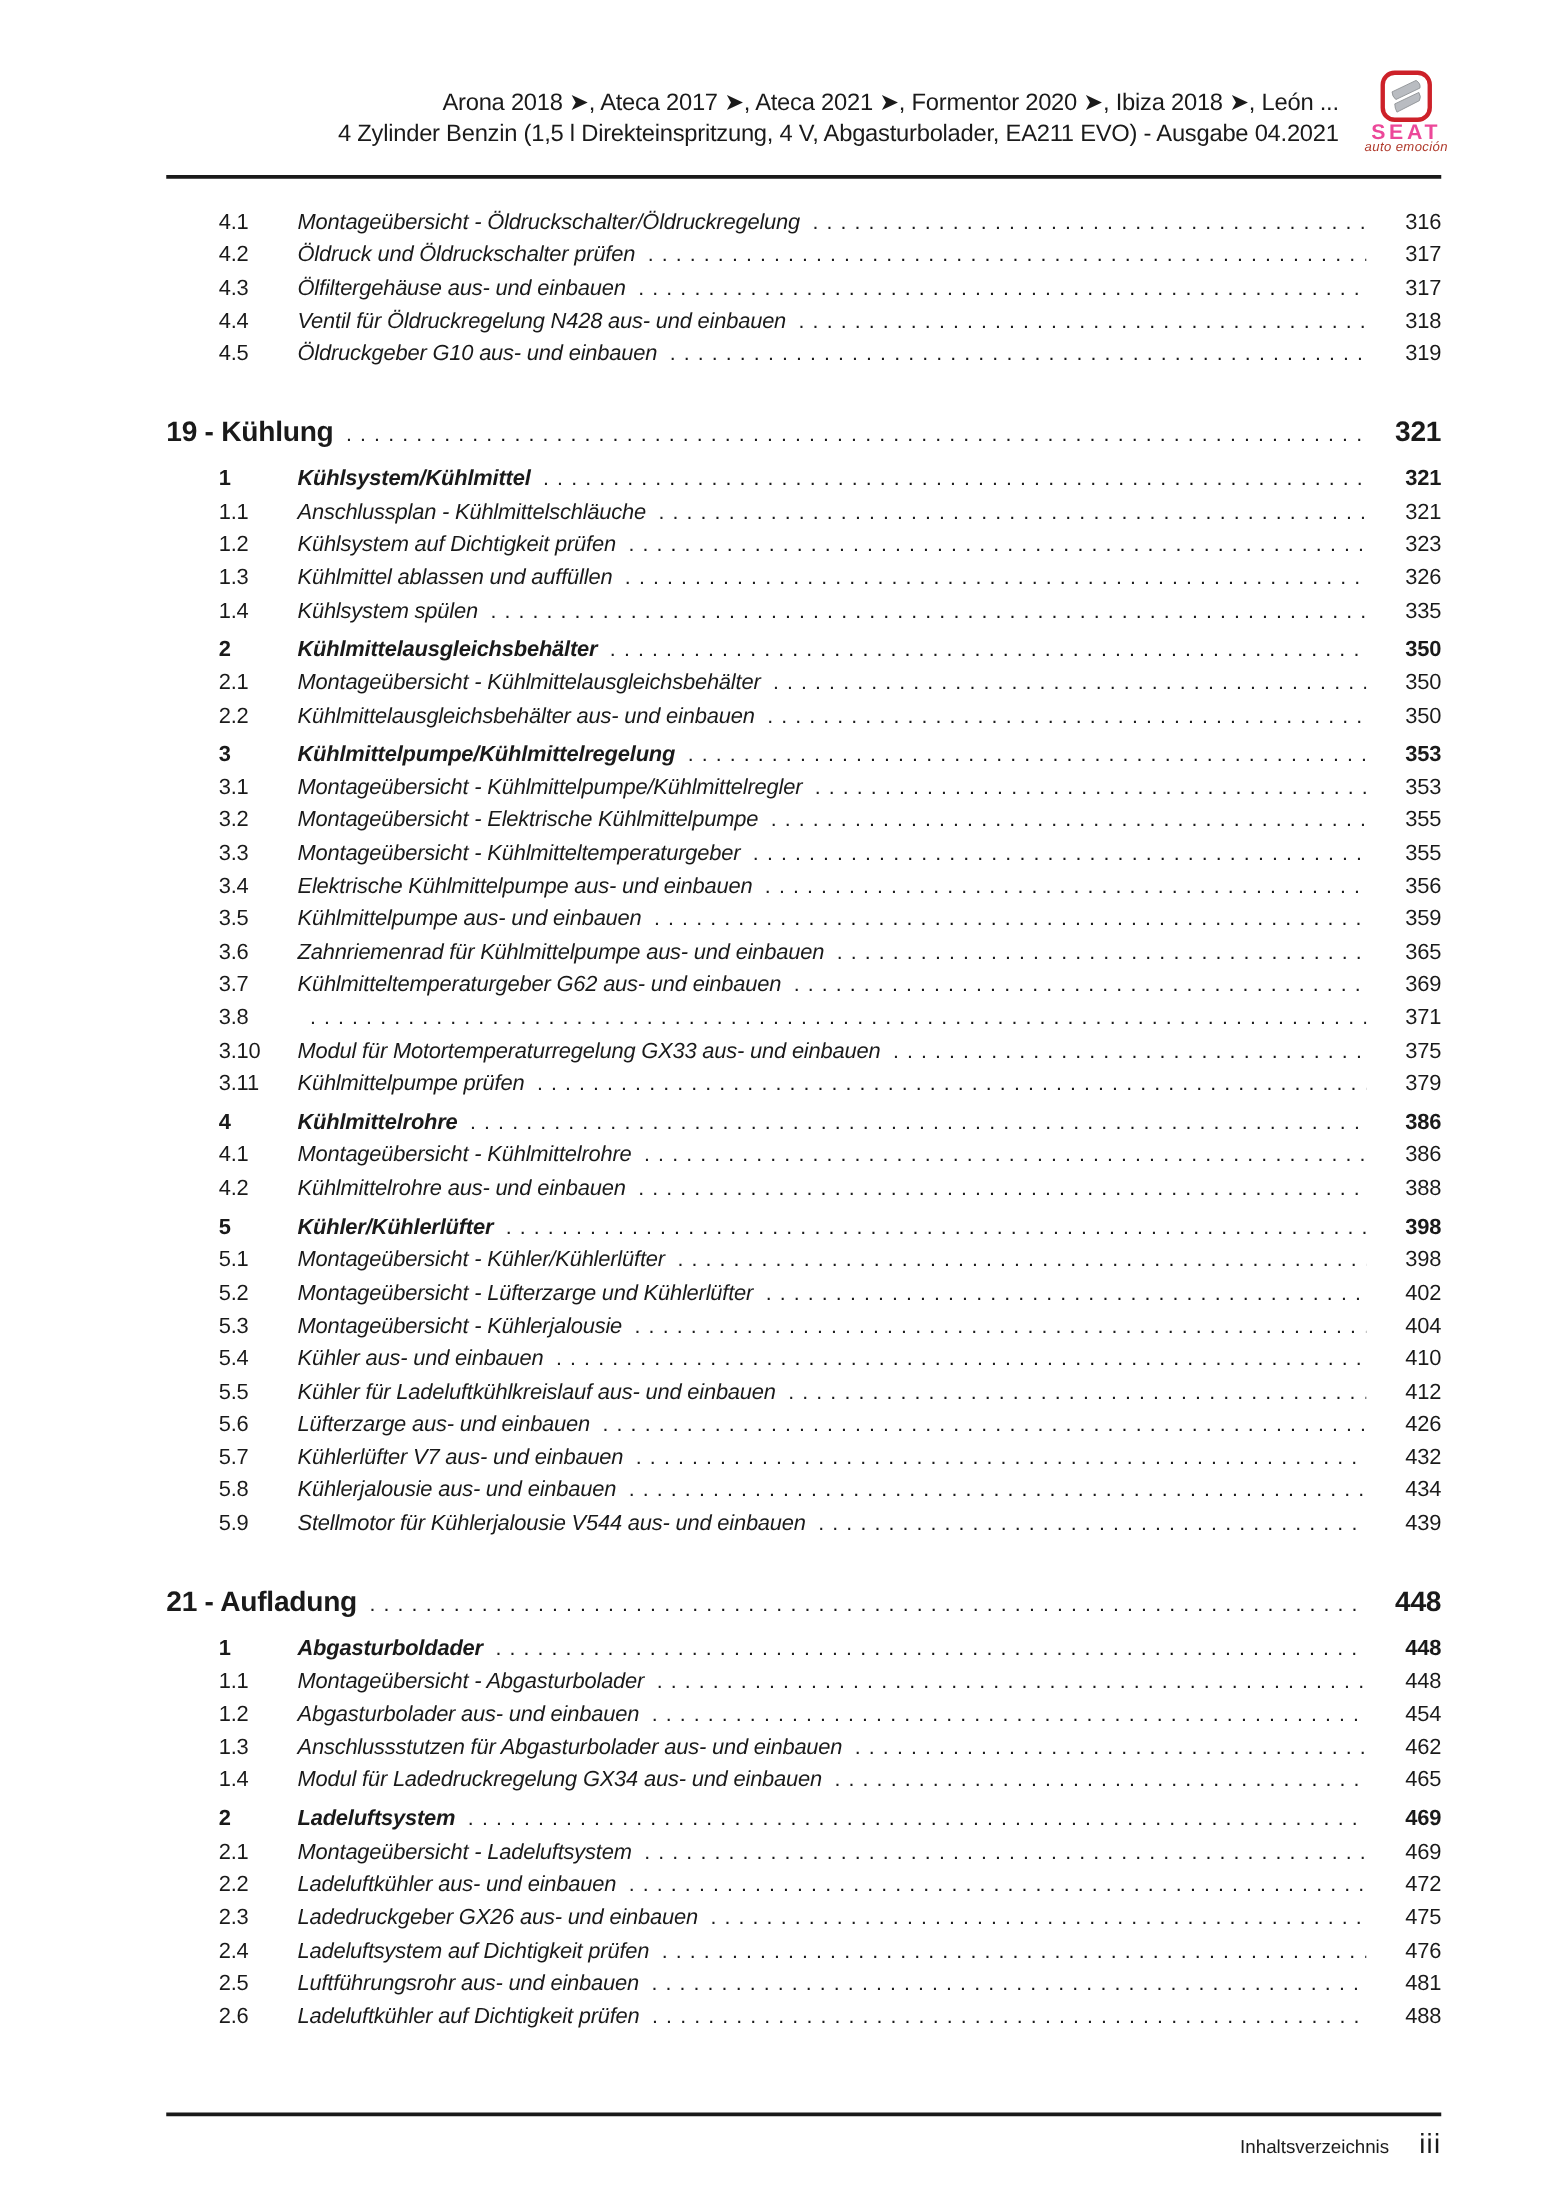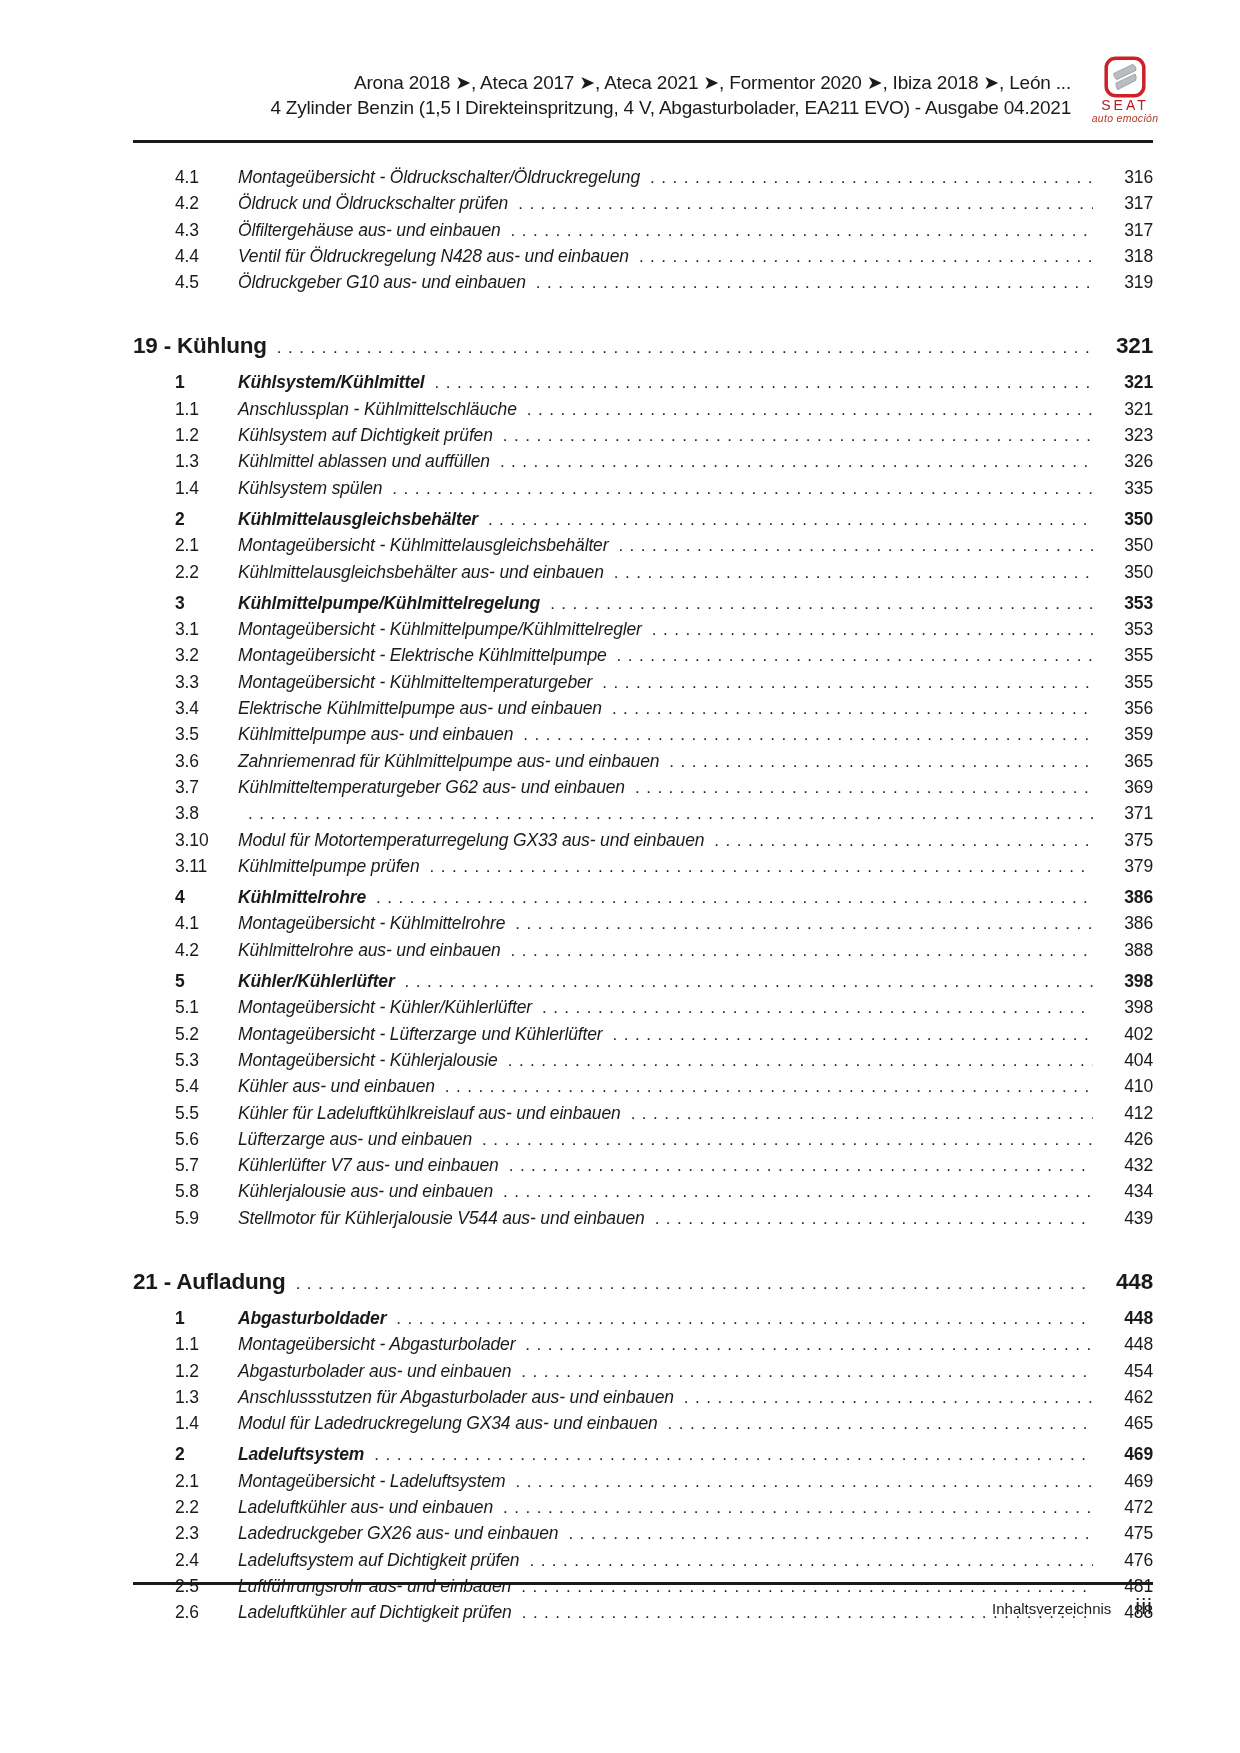--- a/index.html
+++ b/index.html
@@ -7,42 +7,42 @@
     position:relative; width:1240px; height:1753px; margin:0 auto;
     background:#ffffff; color:#1a1a1a;
     font-family:"Liberation Sans", sans-serif;
     overflow:hidden;
   }
   
   .header { position:absolute; top:56px; left:133px; right:75px; display:flex; align-items:flex-start; }
   .header-text { flex:1; text-align:right; font-size:19px; line-height:25px; letter-spacing:-0.2px; padding-right:14px; padding-top:14px; }
   .logo { width:80px; flex:none; text-align:center; }
   .logo svg { display:block; margin:0 auto; }
-  .logo-brand { color:#b91c1c; font-weight:normal; font-size:14px; letter-spacing:3px; line-height:13px; margin-top:1px; }
+  .logo-brand { color:#ec4899; font-weight:bold; font-size:17px; letter-spacing:3px; line-height:13px; margin-top:1px; }
   .logo-tagline { color:#b0392b; font-size:10.5px; letter-spacing:0.3px; line-height:11px; margin-top:1px;font-style:italic; }
   .header-rule { position:absolute; top:140px; left:133px; width:1020px; height:3px; background:#1a1a1a; }
 
   
   .toc { position:absolute; top:143px; left:133px; width:1020px; padding-top:24px; }
   .row { display:flex; align-items:baseline; height:26.3px; font-size:17.5px; letter-spacing:-0.15px; white-space:nowrap; }
   .row.sub { padding-left:42px; }
   .row .num { width:63px; flex:none; }
   .row .title { flex:none;font-style:italic; }
   .row.bold { font-weight:bold; }
   .row.bold { margin-top:5px; }
   .leader { flex:1 1 0; overflow:hidden; white-space:nowrap; margin:0 8px 0 10px;
             font-size:17px; font-weight:normal; letter-spacing:6.5px; color:#1c1c1c; }
   .leader::after { content:"..................................................................................................."; }
   .pagenum { flex:none; width:52px; text-align:right; }
   .chapter-row { display:flex; align-items:baseline; font-size:22.5px; font-weight:bold;
                  margin-top:35px; margin-bottom:6px; height:33px; white-space:nowrap; letter-spacing:-0.2px; }
   .chapter-row .ch-page { flex:none; width:56px; text-align:right; }
 
   
-  .footer { position:absolute; top:1582px; left:133px; width:1020px; }
+  .footer { position:absolute; top:1690px; left:133px; width:1020px; }
   .footer-rule { height:3px; background:#1a1a1a; }
   .footer-row { display:flex; justify-content:flex-end; align-items:baseline; gap:24px; margin-top:9px; }
   .footer-label { font-size:15px; }
   .footer-page { font-size:22px; letter-spacing:1px; }
 </style>
 </head>
 <body>
 
 <div class="page">
 

